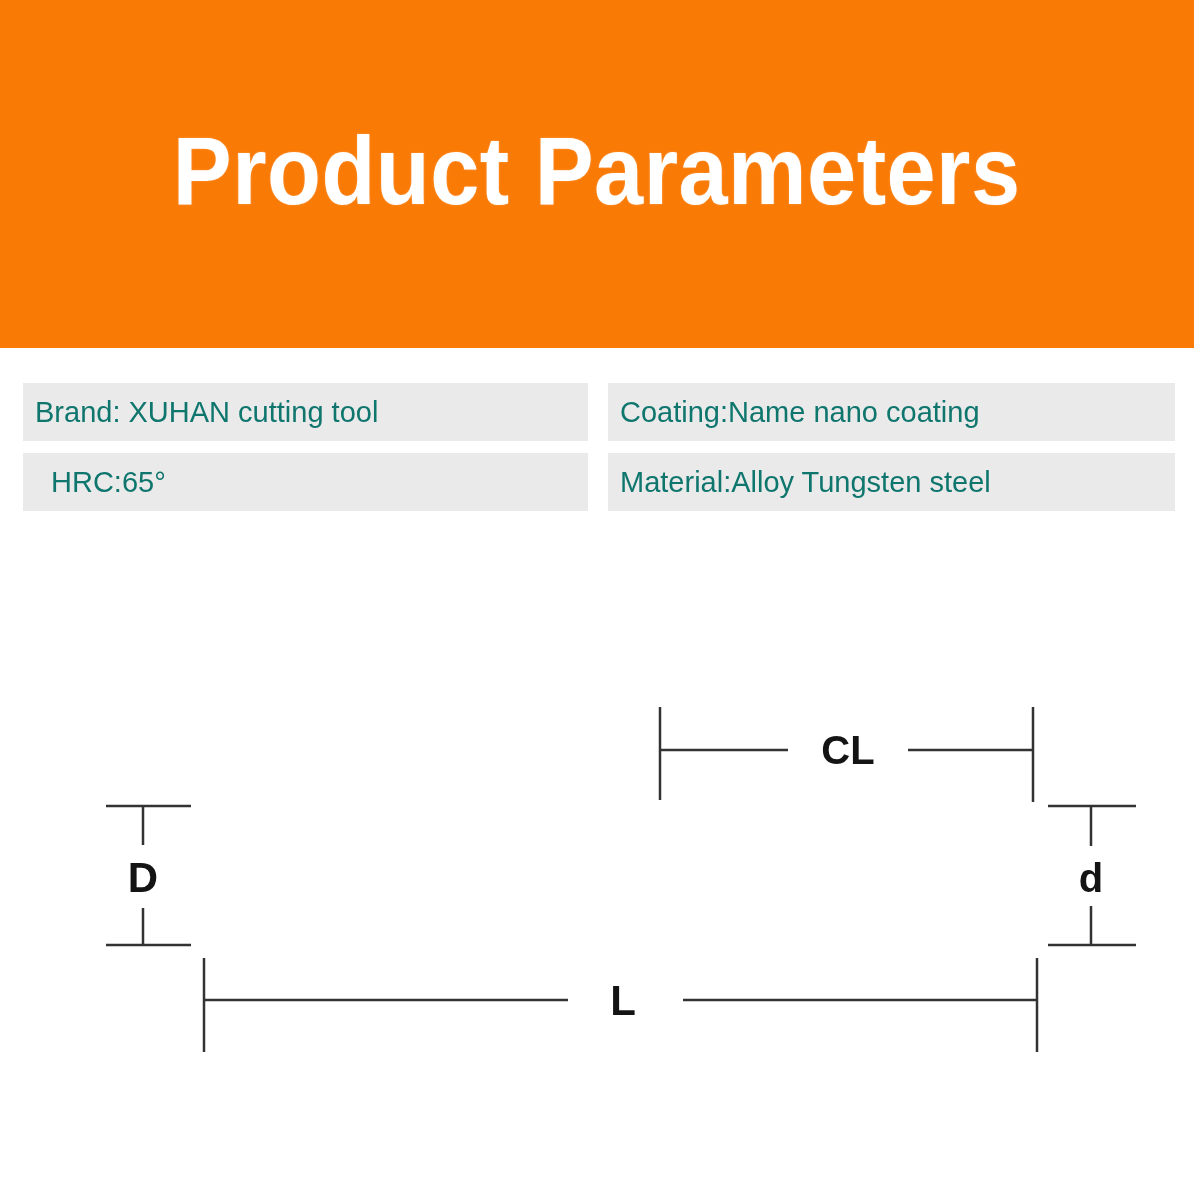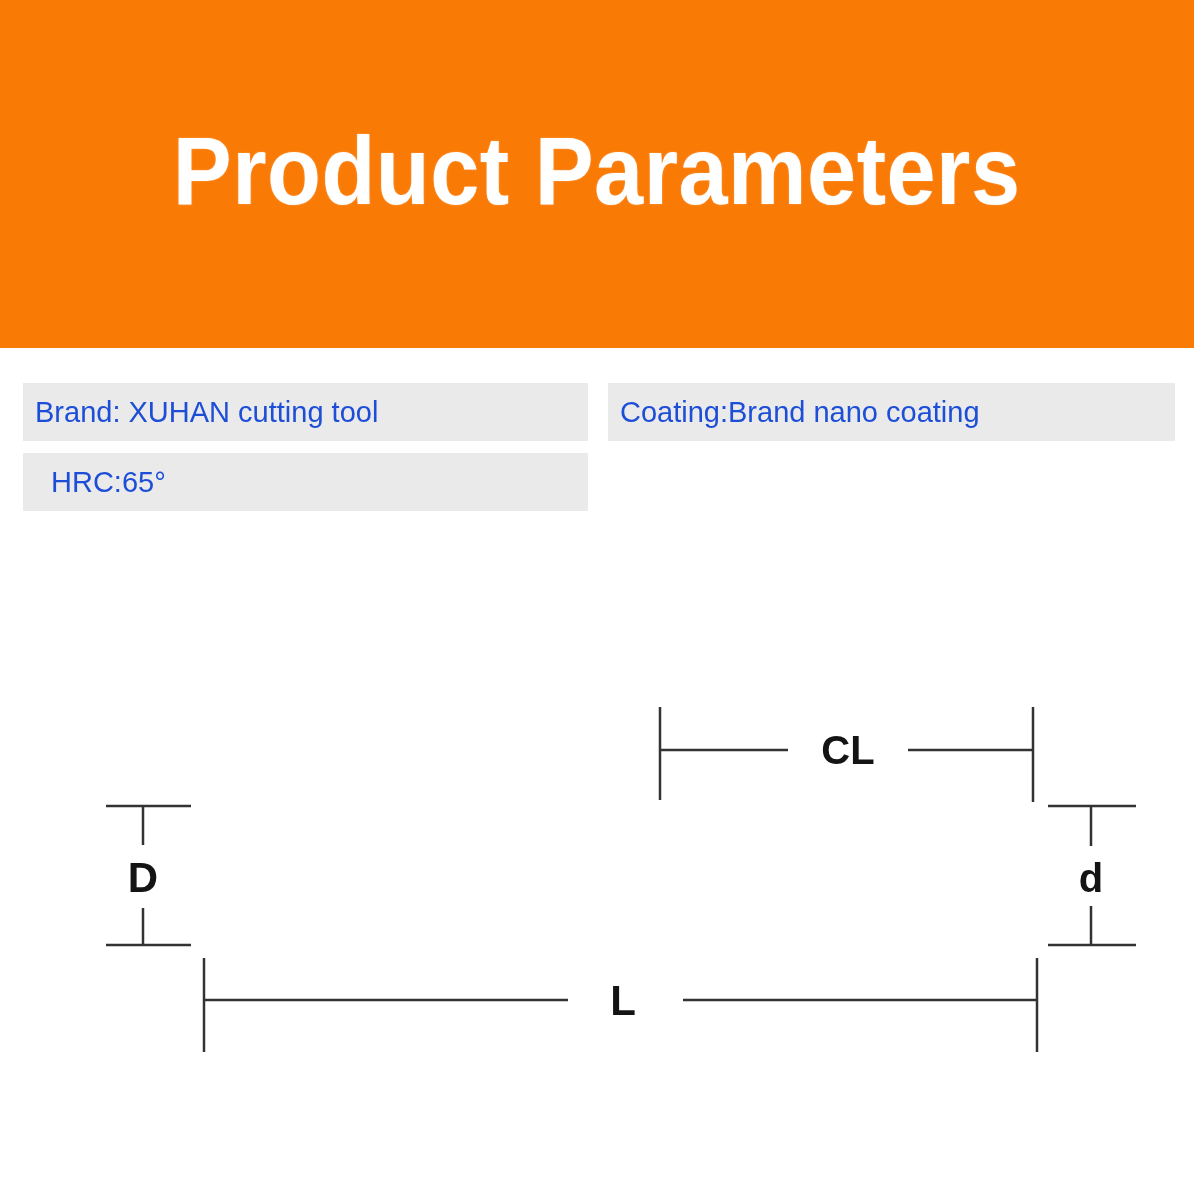--- a/index.html
+++ b/index.html
@@ -55,21 +55,21 @@
   }
   .spec-cell {
     background: #eaeaea;
     height: 58px;
     display: flex;
     align-items: center;
     box-sizing: border-box;
   }
   .spec-cell .spec-text {
     font-size: 29px;
-    color: #1d4ed8;
+    color: #0f766e;
     line-height: 1;
     white-space: nowrap;
   }
   .spec-cell.pad-lg .spec-text { padding-left: 12px; }
   .spec-cell.pad-sm .spec-text { padding-left: 28px; }
 
   
   .diagram {
     position: absolute;
     left: 0;
@@ -93,27 +93,30 @@
 </div>
 
 <div class="specs">
 
   <div class="spec-cell pad-lg">
     <span class="spec-text">Brand: XUHAN cutting tool</span>
   </div>
 
 
   <div class="spec-cell pad-lg">
-    <span class="spec-text">Coating:Brand nano coating</span>
+    <span class="spec-text">Coating:Name nano coating</span>
   </div>
 
   <div class="spec-cell pad-sm">
     <span class="spec-text">HRC:65°</span>
   </div>
 
+  <div class="spec-cell pad-lg">
+    <span class="spec-text">Material:Alloy Tungsten steel</span>
+  </div>
 
 
 </div>
 
 <div class="diagram">
 <svg width="1200" height="480" viewBox="0 0 1200 480" xmlns="http://www.w3.org/2000/svg">
   <defs>
 
     <linearGradient id="shankGrad" x1="0" y1="0" x2="0" y2="1">
       <stop offset="0.00" stop-color="#3a3c40"></stop>

